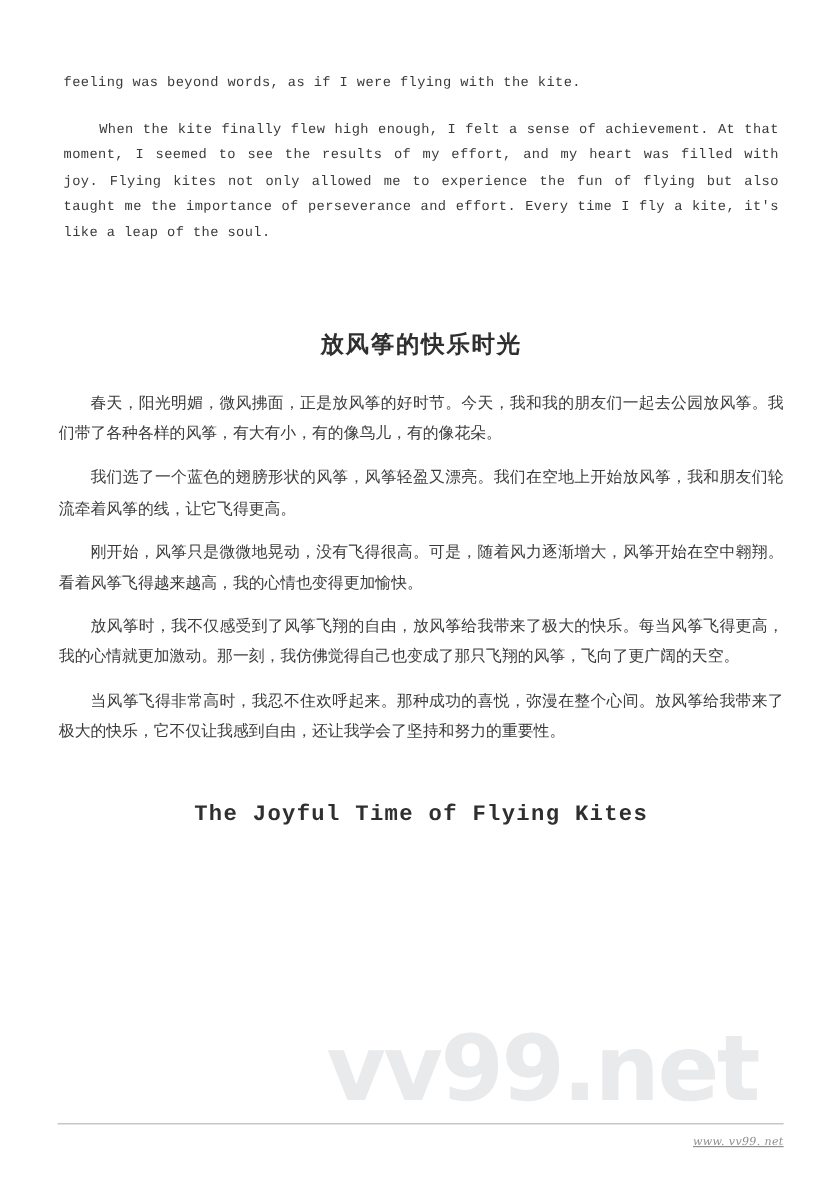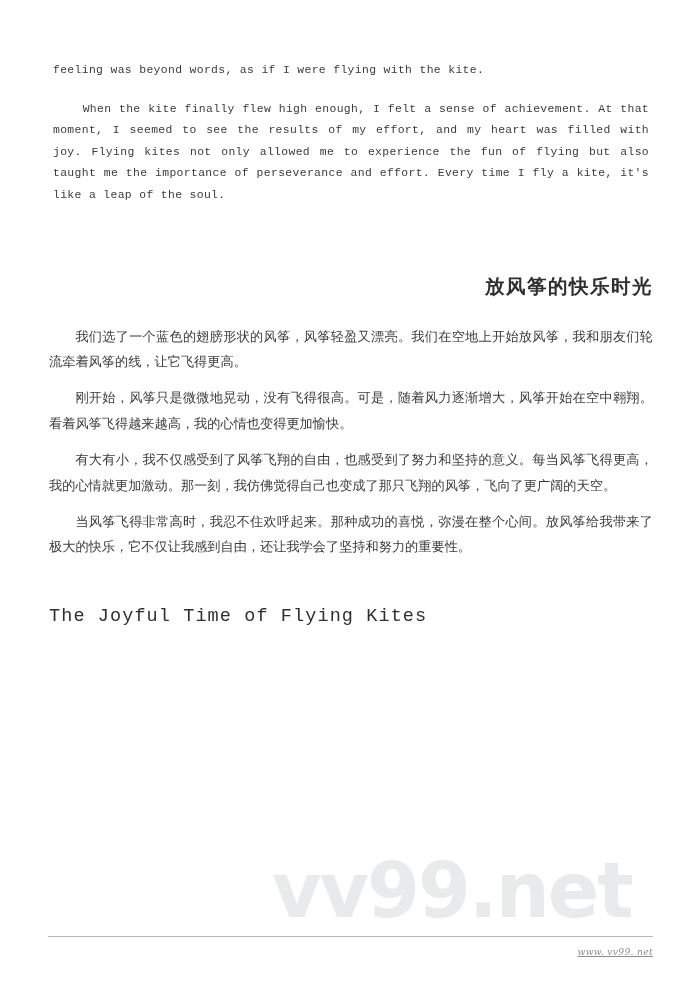--- a/index.html
+++ b/index.html
@@ -61,21 +61,21 @@
 
   .top-block { padding-top: 56px; }
   .top-block .en-p.indent { margin-top: 17px; }
 
   
   .gap-cn-title { height: 62px; }
   .gap-en-title { height: 46px; }
 
   
   .cn-title {
-    text-align: right;
+    text-align: center;
     font-family: "DejaVu Serif", "Liberation Serif", serif;
     font-weight: bold;
     font-size: 19.5px;
     letter-spacing: 1.5px;
     color: #2f2f2f;
     margin: 0;
   }
 
   
   .cn-p {
@@ -86,23 +86,23 @@
     text-justify: inter-character;
     text-indent: 2em;
     margin: 0;
     color: #3b3b3b;
   }
   .cn-block { padding-top: 24px; }
   .cn-p + .cn-p { margin-top: 11px; font-family: Liberation Serif, serif; }
 
   
   .en-title {
-    text-align: left;
+    text-align: center;
     font-family: "Liberation Mono", "DejaVu Sans Mono", monospace;
-    font-weight: normal;
+    font-weight: bold;
     font-size: 18.5px;
     letter-spacing: 1.1px;
     color: #2f2f2f;
     margin: 0;
   }
 
   .en-block { padding-top: 22px; }
   .en-block .en-p + .en-p { margin-top: 11px; }
 
   
@@ -141,23 +141,24 @@
     <div class="top-block">
       <p class="en-p">feeling was beyond words, as if I were flying with the kite.</p>
       <p class="en-p indent">When the kite finally flew high enough, I felt a sense of achievement. At that moment, I seemed to see the results of my effort, and my heart was filled with joy. Flying kites not only allowed me to experience the fun of flying but also taught me the importance of perseverance and effort. Every time I fly a kite, it's like a leap of the soul.</p>
     </div>
 
     <div class="gap-cn-title"></div>
 
     <h1 class="cn-title">放风筝的快乐时光</h1>
 
     <div class="cn-block">
+      <p class="cn-p">春天，阳光明媚，微风拂面，正是放风筝的好时节。今天，我和我的朋友们一起去公园放风筝。我们带了各种各样的风筝，有大有小，有的像鸟儿，有的像花朵。</p>
       <p class="cn-p">我们选了一个蓝色的翅膀形状的风筝，风筝轻盈又漂亮。我们在空地上开始放风筝，我和朋友们轮流牵着风筝的线，让它飞得更高。</p>
       <p class="cn-p">刚开始，风筝只是微微地晃动，没有飞得很高。可是，随着风力逐渐增大，风筝开始在空中翱翔。看着风筝飞得越来越高，我的心情也变得更加愉快。</p>
-      <p class="cn-p">有大有小，我不仅感受到了风筝飞翔的自由，也感受到了努力和坚持的意义。每当风筝飞得更高，我的心情就更加激动。那一刻，我仿佛觉得自己也变成了那只飞翔的风筝，飞向了更广阔的天空。</p>
+      <p class="cn-p">放风筝时，我不仅感受到了风筝飞翔的自由，放风筝给我带来了极大的快乐。每当风筝飞得更高，我的心情就更加激动。那一刻，我仿佛觉得自己也变成了那只飞翔的风筝，飞向了更广阔的天空。</p>
       <p class="cn-p">当风筝飞得非常高时，我忍不住欢呼起来。那种成功的喜悦，弥漫在整个心间。放风筝给我带来了极大的快乐，它不仅让我感到自由，还让我学会了坚持和努力的重要性。</p>
     </div>
 
     <div class="gap-en-title"></div>
 
     <h1 class="en-title">The Joyful Time of Flying Kites</h1>
 
     <div class="en-block">
     </div>
 

